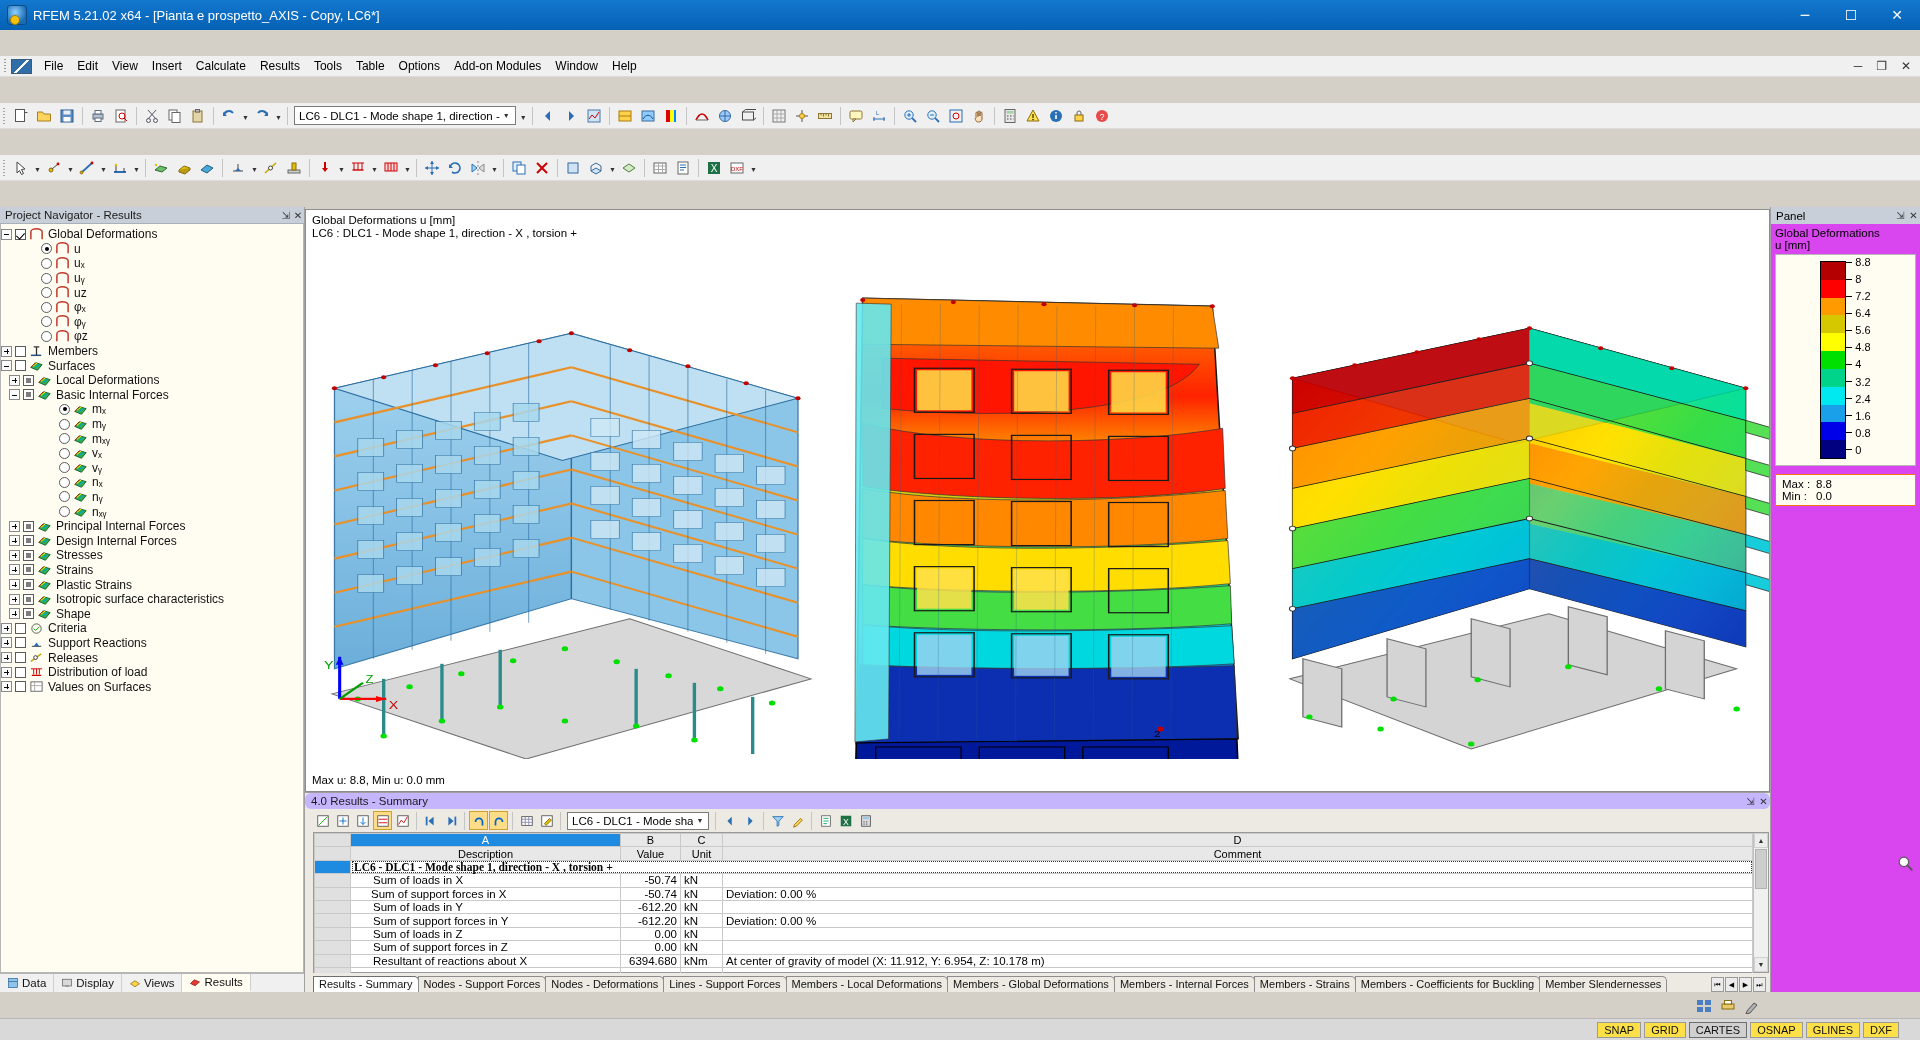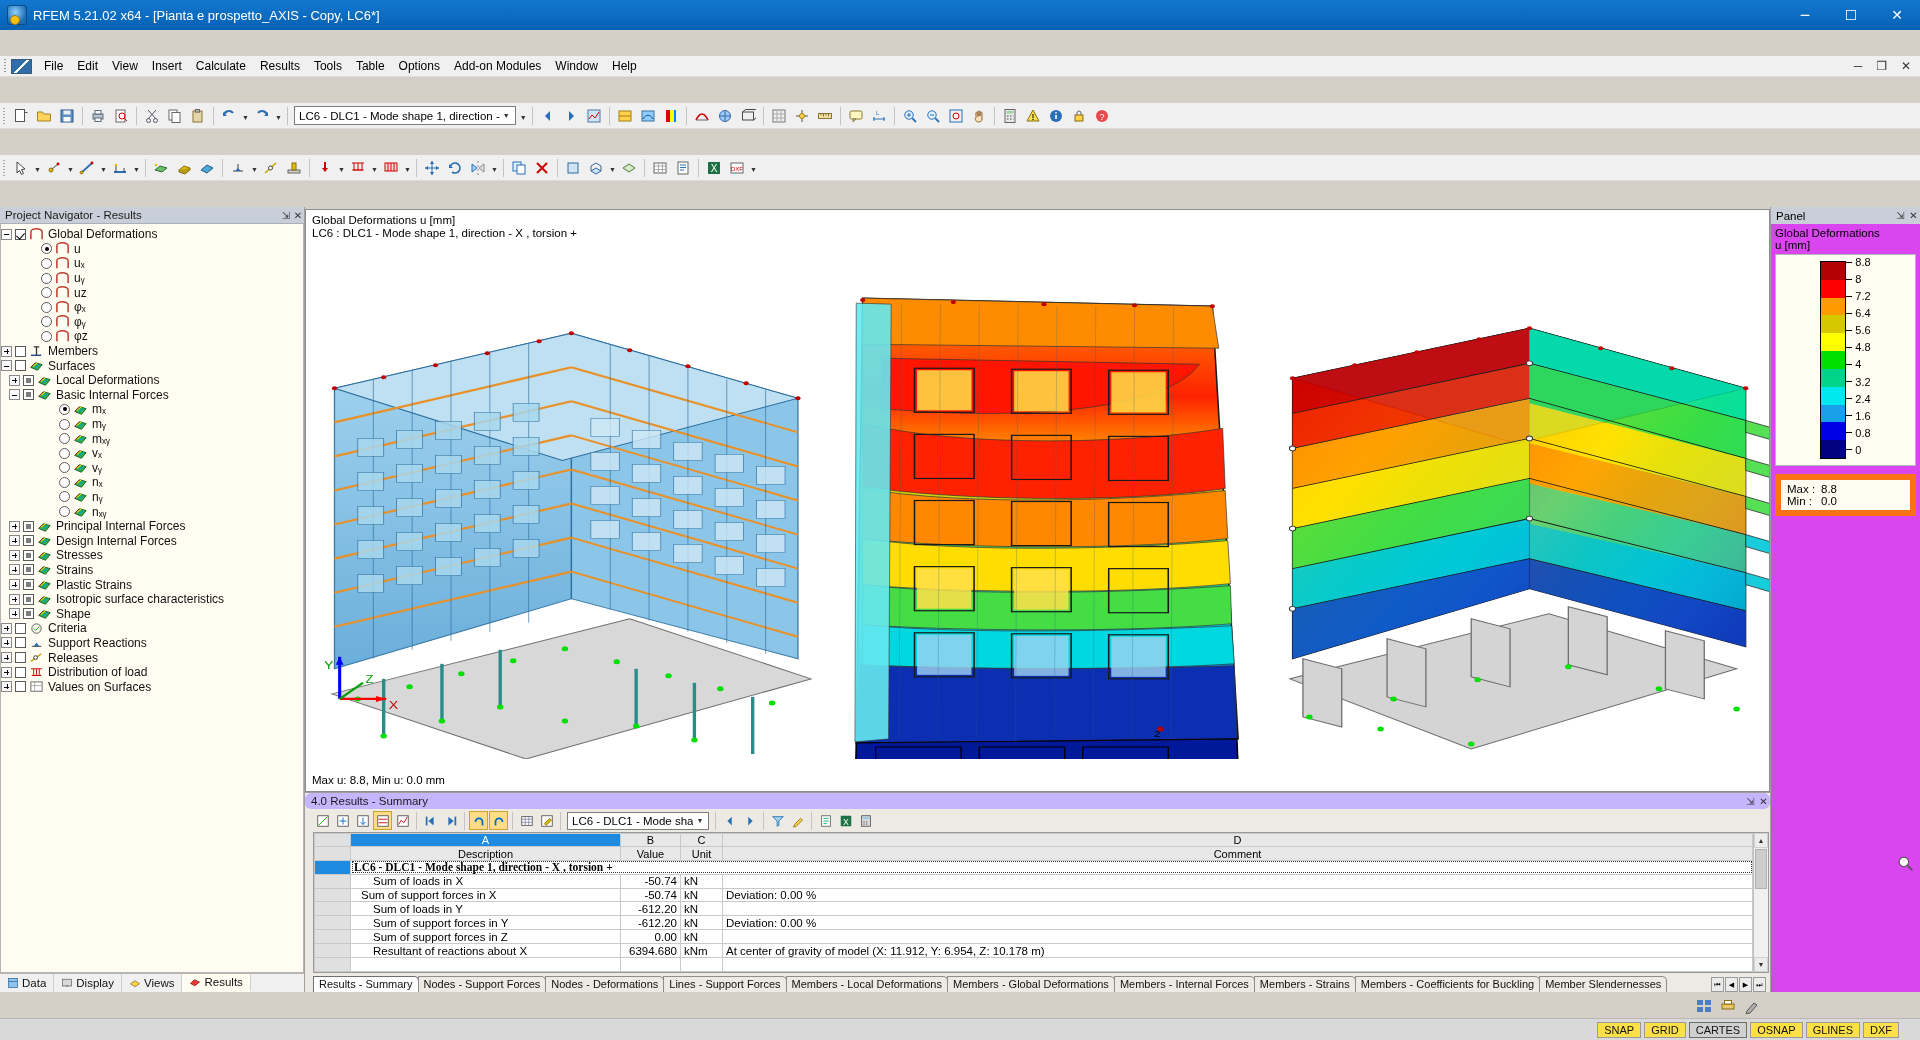--- a/index.html
+++ b/index.html
@@ -177,21 +177,21 @@
   .panel .punit{ font-size:11.5px; padding:0 0 2px 4px;}
   .legendbox{ margin:1px 4px 0 4px; background:#fffdf2; border:1px solid #b6b6b6; flex:none;
     padding:6px 0 6px 0; display:flex; justify-content:center;}
   .legend{ display:flex; }
   .swatches{ width:26px; border:1px solid #000; display:flex; flex-direction:column;}
   .swatches div{ flex:1; }
   .ticks{ display:flex; flex-direction:column; justify-content:space-between; margin-left:0px;
     font-size:11px; }
   .ticks span{ height:10px; line-height:10px; display:flex; align-items:center;}
   .ticks span::before{content:"";width:6px;height:1px;background:#000;margin-right:3px;}
-  .maxmin{ margin:8px 4px 0 4px; background:#fffdf2; border:6px solid #f97316; font-size:11.5px;
+  .maxmin{ margin:8px 4px 0 4px; background:#fffdf2; border:1px solid #f97316; font-size:11.5px;
     padding:3px 6px; }
   .maxmin div{ display:flex; }
   .maxmin .k{ width:34px; }
   .panel .spacer{ flex:1; position:relative; }
   .panel .zoomicon{ position:absolute; right:6px; bottom:120px; width:18px; height:18px;}
 
   
   .statusbar{ height:22px; background:#d9d9d9; display:flex; align-items:center; flex:none;
     border-top:1px solid #b8b8b8; font-size:11.5px;}
   .statusbar .left{ flex:1; }
@@ -1501,38 +1501,45 @@
                 </tr>
                 <tr>
                   <td class="rowhdr"></td>
                   <td style="padding-left:22px">Sum of loads in X</td>
                   <td class="num">-50.74</td>
                   <td>kN</td>
                   <td></td>
                 </tr>
                 <tr>
                   <td class="rowhdr"></td>
-                  <td style="padding-left:10px">Sum of support forces in X</td>
+                  <td style="padding-left:20px">Sum of support forces in X</td>
                   <td class="num">-50.74</td>
                   <td>kN</td>
                   <td>Deviation:  0.00 %</td>
                 </tr>
                 <tr>
                   <td class="rowhdr"></td>
                   <td style="padding-left:22px">Sum of loads in Y</td>
                   <td class="num">-612.20</td>
                   <td>kN</td>
                   <td></td>
                 </tr>
                 <tr>
                   <td class="rowhdr"></td>
                   <td style="padding-left:22px">Sum of support forces in Y</td>
                   <td class="num">-612.20</td>
                   <td>kN</td>
                   <td>Deviation:  0.00 %</td>
+                </tr>
+                <tr>
+                  <td class="rowhdr"></td>
+                  <td style="padding-left:22px">Sum of loads in Z</td>
+                  <td class="num">0.00</td>
+                  <td>kN</td>
+                  <td></td>
                 </tr>
                 <tr>
                   <td class="rowhdr"></td>
                   <td style="padding-left:22px">Sum of support forces in Z</td>
                   <td class="num">0.00</td>
                   <td>kN</td>
                   <td></td>
                 </tr>
                 <tr>
                   <td class="rowhdr"></td>

